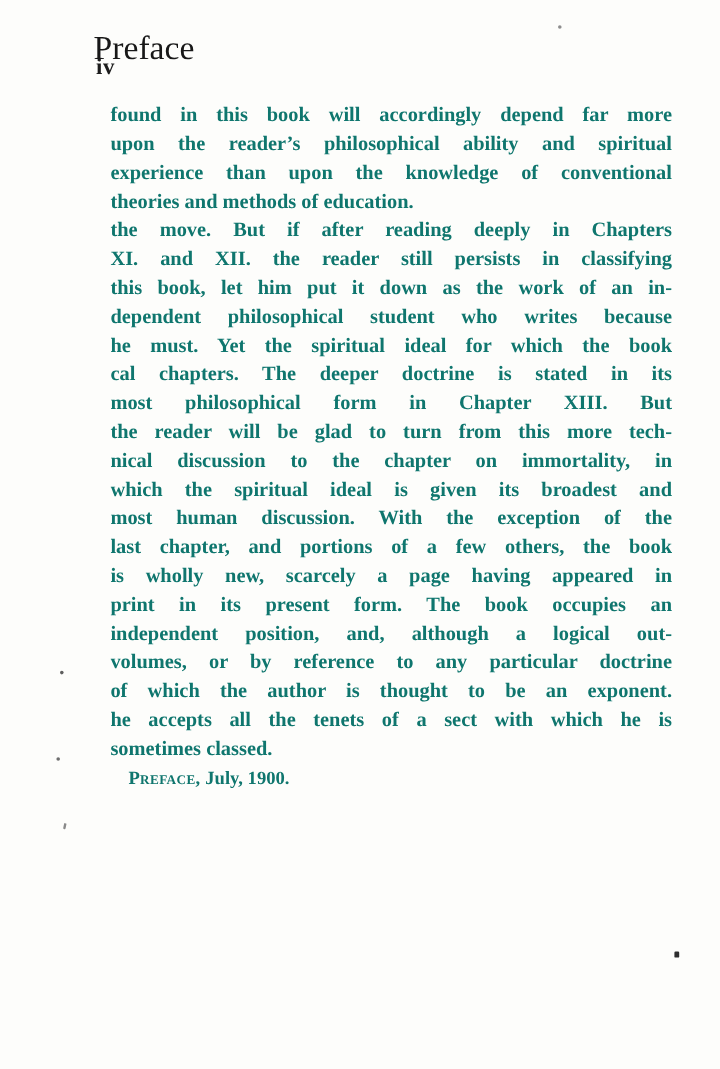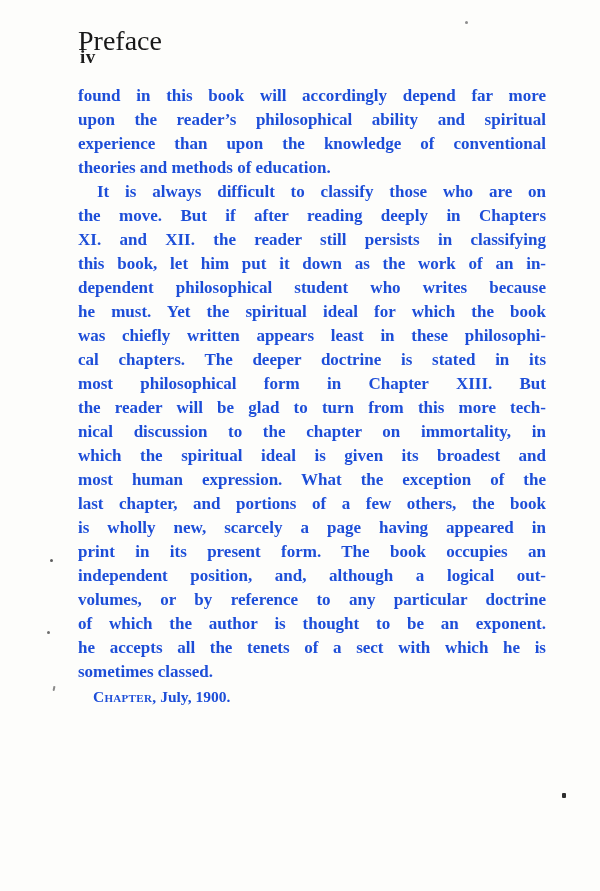--- a/index.html
+++ b/index.html
@@ -30,27 +30,27 @@
     left: 78px;
     top: 25px;
     width: 468px;
     text-align: left;
     font-size: 28px;
     font-weight: 400;
     color: #181818;
   }
   .body-text {
     position: absolute;
-    left: 78px;
+    left: 92px;
     top: 84px;
     width: 468px;
     font-size: 17px;
     font-weight: bold;
     line-height: 24px;
-    color: #1d4ed8;
+    color: #0f766e;
   }
   .line {
     text-align: justify;
     text-align-last: justify;
     height: 24px;
     overflow: hidden;
   }
   .line.end {
     text-align: left;
     text-align-last: left;
@@ -91,44 +91,42 @@
   <div class="body-text">
 
     <div>
       <div class="line">found in this book will accordingly depend far more</div>
       <div class="line">upon the reader’s philosophical ability and spiritual</div>
       <div class="line">experience than upon the knowledge of conventional</div>
       <div class="line end">theories and methods of education.</div>
     </div>
 
     <div>
-      <div class="line indent">It is always difficult to classify those who are on</div>
       <div class="line">the move.  But if after reading deeply in Chapters</div>
       <div class="line">XI. and XII. the reader still persists in classifying</div>
       <div class="line">this book, let him put it down as the work of an in-</div>
       <div class="line">dependent philosophical student who writes because</div>
       <div class="line">he must.  Yet the spiritual ideal for which the book</div>
-      <div class="line">was chiefly written appears least in these philosophi-</div>
       <div class="line">cal chapters.  The deeper doctrine is stated in its</div>
       <div class="line">most philosophical form in Chapter XIII.  But</div>
       <div class="line">the reader will be glad to turn from this more tech-</div>
       <div class="line">nical discussion to the chapter on immortality, in</div>
       <div class="line">which the spiritual ideal is given its broadest and</div>
-      <div class="line">most human expression.  What the exception of the</div>
+      <div class="line">most human discussion.  With the exception of the</div>
       <div class="line">last chapter, and portions of a few others, the book</div>
       <div class="line">is wholly new, scarcely a page having appeared in</div>
       <div class="line">print in its present form.  The book occupies an</div>
       <div class="line">independent position, and, although a logical out-</div>
       <div class="line">volumes, or by reference to any particular doctrine</div>
       <div class="line">of which the author is thought to be an exponent.</div>
       <div class="line">he accepts all the tenets of a sect with which he is</div>
       <div class="line end">sometimes classed.</div>
     </div>
 
-    <div class="dateline"><span class="smallcaps">Chapter,</span><span> July, 1900.</span></div>
+    <div class="dateline"><span class="smallcaps">Preface,</span><span> July, 1900.</span></div>
   </div>
 
   <div class="speck s1"></div>
   <div class="speck s2"></div>
   <div class="speck s3"></div>
   <div class="speck s4"></div>
   <div class="speck s5"></div>
 
 </div>
 

